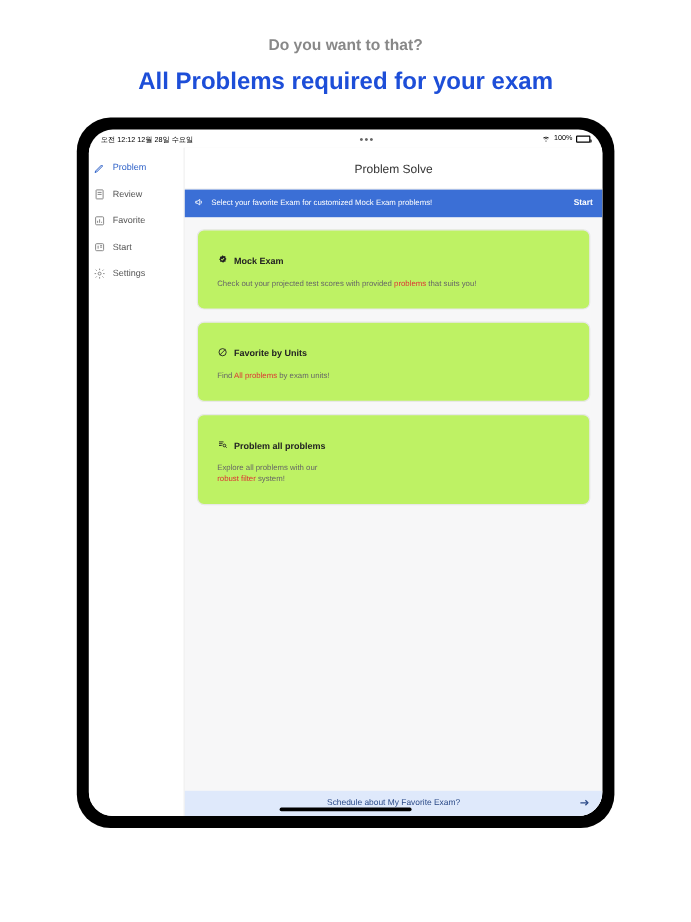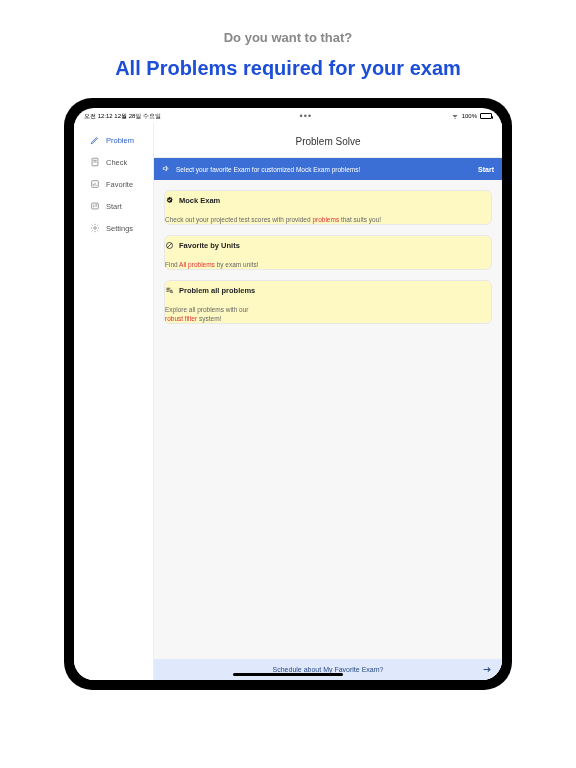--- a/index.html
+++ b/index.html
@@ -73,23 +73,23 @@
     min-height: 0;
   }
   .sidebar {
     width: 80px;
     background: #fff;
     border-right: 1px solid #eee;
     padding-top: 6px;
   }
   .side-item {
     display: flex;
-    align-items: center;
+    align-items: flex-start;
     gap: 6px;
-    padding: 6px 16px;
+    padding: 6px 4px;
     font-size: 7.5px;
     color: #555;
     cursor: pointer;
   }
   .side-item.active { color: #2b5fc7; }
   .side-icon {
     width: 10px; height: 10px; display:flex; align-items:center; justify-content:center;
   }
   .side-icon svg { width:10px; height:10px; }
 
@@ -124,24 +124,24 @@
   .banner-start {
     font-weight: 700;
     font-size: 7px;
   }
   .content {
     flex: 1;
     padding: 10px;
     overflow: hidden;
   }
   .card {
-    background: #fef9c3;
+    background: #bef264;
     border: 1px solid #e8e8e8;
     border-radius: 6px;
-    padding: 0;
+    padding: 16px;
     margin-bottom: 10px;
   }
   .card-head {
     display:flex; align-items:center; gap:5px; margin-bottom:6px;
   }
   .card-head svg { width:9px; height:9px; }
   .card-title { font-size:7.5px; font-weight:600; color:#222; }
   .card-body { font-size:6.5px; color:#666; line-height:1.4; }
   .hl { color:#d33; }
 
@@ -210,21 +210,21 @@
           <span>Problem</span>
         </div>
         <div class="side-item">
           <span class="side-icon">
             <svg viewBox="0 0 24 24" fill="none" stroke="#888" stroke-width="2">
                 <rect x="5" y="3" width="14" height="18" rx="1"></rect>
                 <line x1="8" y1="8" x2="16" y2="8"></line>
                 <line x1="8" y1="12" x2="16" y2="12"></line>
               </svg>
           </span>
-          <span>Check</span>
+          <span>Review</span>
         </div>
         <div class="side-item">
           <span class="side-icon">
             <svg viewBox="0 0 24 24" fill="none" stroke="#888" stroke-width="2">
                 <rect x="4" y="4" width="16" height="16" rx="2"></rect>
                 <line x1="8" y1="16" x2="8" y2="12"></line>
                 <line x1="12" y1="16" x2="12" y2="9"></line>
                 <line x1="16" y1="16" x2="16" y2="14"></line>
               </svg>
           </span>

